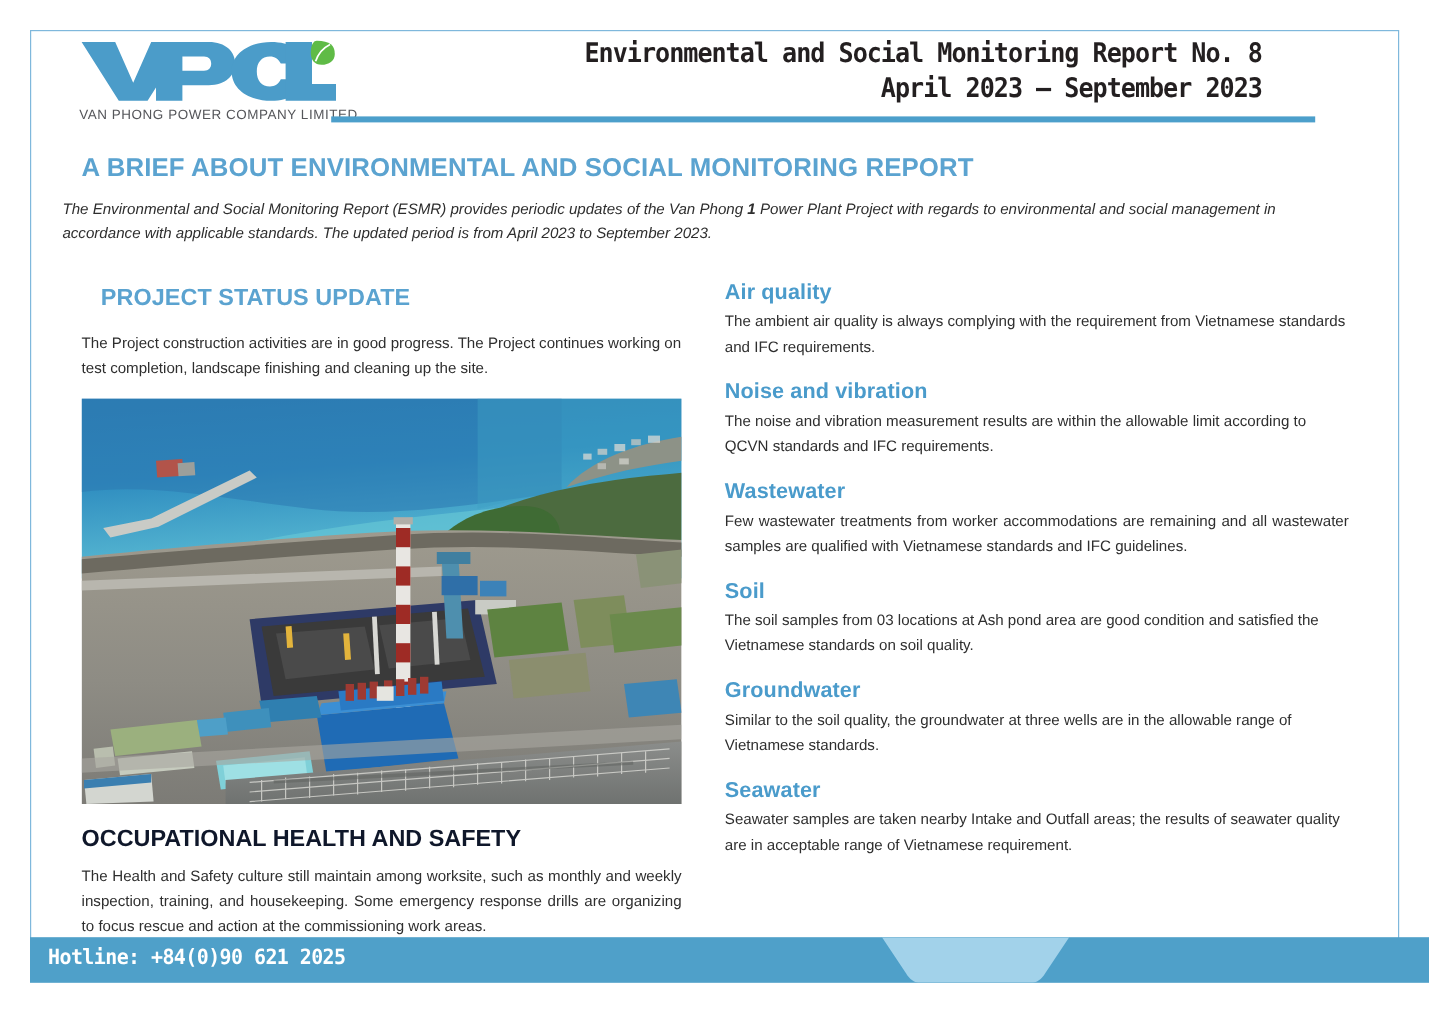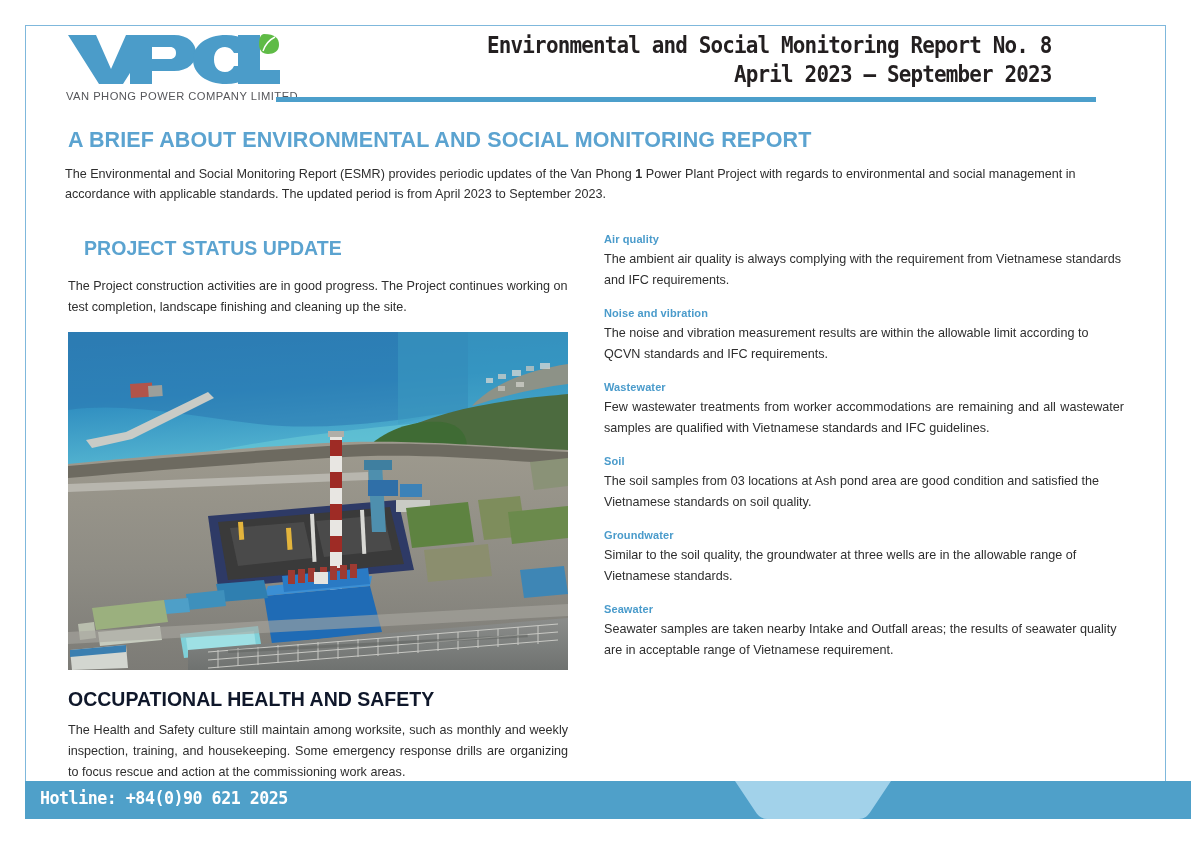--- a/index.html
+++ b/index.html
@@ -99,27 +99,28 @@
     top: 20px;
     font-size: 21.5px;
     font-weight: bold;
     color: #5BA3D0;
     letter-spacing: 0.1px;
     white-space: nowrap;
   }
 
   #intro-para {
     position: absolute;
-    left: 39px;
+    left: 26px;
     top: 56px;
     width: 1053px;
     font-size: 12.6px;
     line-height: 20px;
     color: #2E2E2E;
     text-align: left;
+    font-style: italic;
   }
   #intro-para b { font-weight: bold; }
 
   
   #col-left {
     position: absolute;
     left: 42px;
     top: 113px;
     width: 500px;
   }
@@ -165,21 +166,21 @@
     font-weight: bold;
     color: #0f172a;
     white-space: nowrap;
   }
 
   
   .sub-block { margin-top: 16px; }
   .sub-block:first-of-type { margin-top: 12px; }
   h3.sub-heading {
     margin: 0;
-    font-size: 11px;
+    font-size: 18px;
     font-weight: bold;
     color: #4A9BCB;
     letter-spacing: 0.1px;
   }
   h3.sub-heading + p.body-text { margin-top: 4px; }
 
   
   #footer {
     position: absolute;
     left: 25px;

